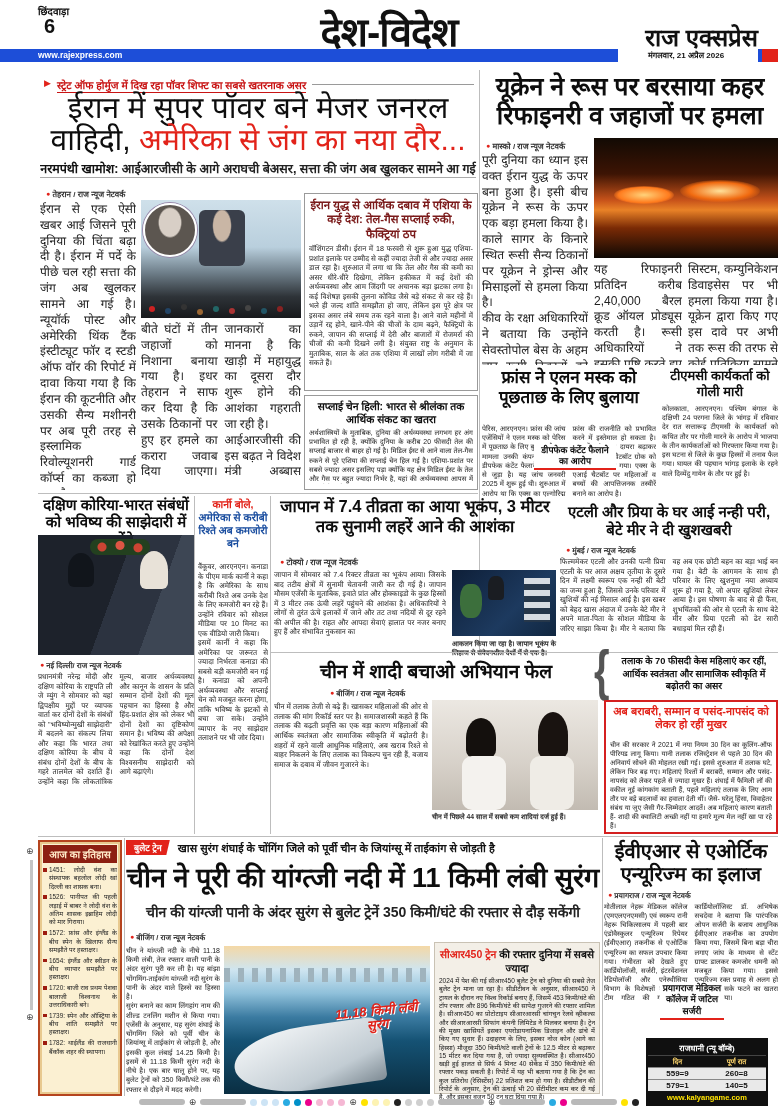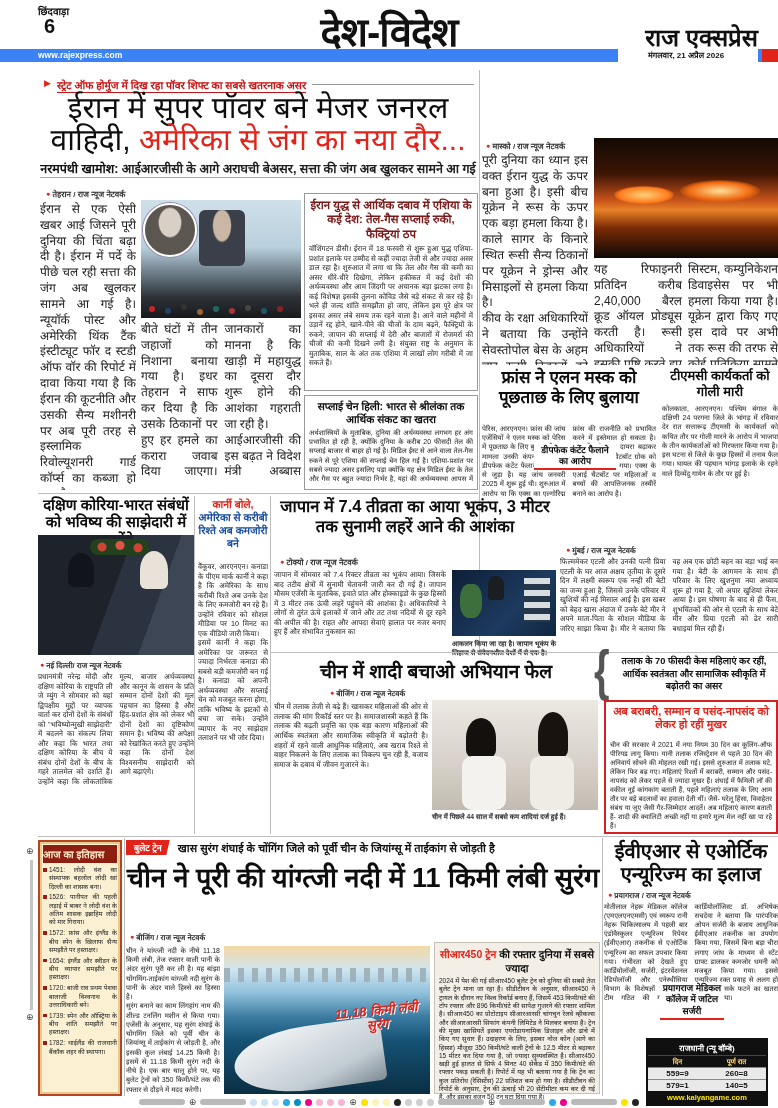--- a/index.html
+++ b/index.html
@@ -13,31 +13,31 @@
   .red{color:#e2231a}
   .blue{color:#1c4fa0}
   .byline{font-size:8px;font-weight:bold;color:#333;white-space:nowrap}
   .byline .dot{color:#e2231a;font-size:7px;vertical-align:1px}
   .rule-v{position:absolute;width:1px;background:#bdbdbd}
   .rule-h{position:absolute;height:1px;background:#bdbdbd}
   .box{border:1px solid #9a9a9a;padding:4px;background:#fff}
   .cap{font-size:6.8px;font-weight:bold;color:#333;line-height:1.3;text-align:justify}
   .photo{position:absolute;overflow:hidden}
   
-  #redbar{position:absolute;top:49px;left:0;width:778px;height:13px;background:#3b82f6}
+  #redbar{position:absolute;top:49px;left:0;width:778px;height:13px;background:#1d4ed8}
   #website{font-size:8.5px;font-weight:bold;color:#fff;line-height:13px;padding-left:38px}
   #datebox{position:absolute;top:49px;left:618px;width:140px;height:13px;background:#fff;
     font-size:8px;font-weight:bold;color:#111;line-height:13px;text-align:center;padding-right:4px}
   #redsq{position:absolute;top:49px;left:762px;width:16px;height:13px;background:#e2231a}
   
   .kline{flex:1;height:1px;background:#9a9a9a;margin-top:6px}
   
   #history{position:absolute;top:840px;left:38px;width:84px;height:256px;
     background:#fbf0d2;border:2px solid #b5441f;box-shadow:inset 0 0 0 2px #e8c98f;padding:3px}
-  #history h3{background:#8c1f12;color:#ffe9c8;font-size:10px;text-align:left;padding:2px 0;margin-bottom:3px}
+  #history h3{background:#8c1f12;color:#ffe9c8;font-size:10px;text-align:center;padding:2px 0;margin-bottom:3px}
   #history li{list-style:none;font-size:6.4px;line-height:1.3;text-align:justify;color:#262626;margin-bottom:2.5px;padding-left:6px;position:relative}
   #history li::before{content:"";position:absolute;left:0;top:2px;width:3.5px;height:3.5px;background:#9d1b10}
   
   #train-tab{background:#e2231a;color:#fff;font-size:9px;font-weight:bold;padding:1px 8px;
     clip-path:polygon(0 0,100% 0,92% 100%,0 100%)}
   
   #adtable{position:absolute;top:1038px;left:646px;width:122px;background:#101010;border:2px solid #101010;text-align:center}
   #adtable .t{color:#fff;font-size:8px;font-weight:bold;padding:2px 0}
   #adtable .h{display:flex;color:#ffd76e;font-size:7px;font-weight:bold;padding:1px 0;border-top:1px solid #444}
   #adtable .r{display:flex;background:#e9e9e9;color:#111;font-size:8px;font-weight:bold;padding:1px 0;border-top:1px solid #888}
@@ -99,20 +99,21 @@
     <div class="bt" style="font-size:7.2px;height:142px">वॉशिंगटन डीसी। ईरान में 18 फरवरी से शुरू हुआ युद्ध एशिया-प्रशांत इलाके पर उम्मीद से कहीं ज्यादा तेजी से और ज्यादा असर डाल रहा है। शुरुआत में लगा था कि तेल और गैस की कमी का असर धीरे-धीरे दिखेगा, लेकिन हकीकत में कई देशों की अर्थव्यवस्था और आम जिंदगी पर अचानक बड़ा झटका लगा है। कई विशेषज्ञ इसकी तुलना कोविड जैसे बड़े संकट से कर रहे हैं। भले ही जल्द शांति समझौता हो जाए, लेकिन इस पूरे क्षेत्र पर इसका असर लंबे समय तक रहने वाला है। आने वाले महीनों में उड़ानें रद्द होने, खाने-पीने की चीजों के दाम बढ़ने, फैक्ट्रियों के रुकने, जापान की सप्लाई में देरी और बाजारों में रोजमर्रा की चीजों की कमी दिखने लगी है। संयुक्त राष्ट्र के अनुमान के मुताबिक, साल के अंत तक एशिया में लाखों लोग गरीबी में जा सकते हैं।</div>
   </div>
   <div class="abs box" style="top:395px;left:304px;width:174px;height:95px">
     <div style="font-size:10.5px;font-weight:800;text-align:center;line-height:1.25;margin-bottom:2px">सप्लाई चेन हिली: भारत से श्रीलंका तक आर्थिक संकट का खतरा</div>
     <div class="bt" style="font-size:6.9px;height:56px">अर्थशास्त्रियों के मुताबिक, दुनिया की अर्थव्यवस्था लगभग हर अंग प्रभावित हो रही है, क्योंकि दुनिया के करीब 20 फीसदी तेल की सप्लाई बाजार से बाहर हो गई है। मिडिल ईस्ट से आने वाला तेल-गैस रुकने से पूरे एशिया की सप्लाई चेन हिल गई है। एशिया-प्रशांत पर सबसे ज्यादा असर इसलिए पड़ा क्योंकि यह क्षेत्र मिडिल ईस्ट के तेल और गैस पर बहुत ज्यादा निर्भर है, यहां की अर्थव्यवस्था आपस में गहराई से जुड़ी है।</div>
   </div>
 
   <div class="rule-v" style="left:479px;top:70px;height:582px"></div>
   <div class="rule-h" style="left:38px;top:493px;width:440px"></div>
 
+  <div class="abs hl" style="top:72px;left:482px;width:296px;font-size:25px;line-height:1.15">यूक्रेन ने रूस पर बरसाया कहर रिफाइनरी व जहाजों पर हमला</div>
   <div class="abs byline" style="top:140px;left:486px">
     <span class="dot">●</span> <span>मास्को / राज न्यूज नेटवर्क</span>
   </div>
   <div class="photo" style="top:138px;left:594px;width:184px;height:120px;background:linear-gradient(180deg,#120a04 0%,#3d1404 30%,#c8531a 52%,#e98227 60%,#7a2a05 75%,#0d0804 100%)">
     <div style="position:absolute;left:20px;top:48px;width:60px;height:18px;border-radius:50%;background:radial-gradient(#ffd27a,#ff7b1d 60%,transparent 75%)"></div>
     <div style="position:absolute;right:18px;top:42px;width:80px;height:22px;border-radius:50%;background:radial-gradient(#ffe19a,#f06a10 55%,transparent 75%)"></div>
   </div>
   <div class="abs bt" style="top:153px;left:482px;width:106px;height:212px">पूरी दुनिया का ध्यान इस वक्त ईरान युद्ध के ऊपर बना हुआ है। इसी बीच यूक्रेन ने रूस के ऊपर एक बड़ा हमला किया है। काले सागर के किनारे स्थित रूसी सैन्य ठिकानों पर यूक्रेन ने ड्रोन्स और मिसाइलों से हमला किया है।
 कीव के रक्षा अधिकारियों ने बताया कि उन्होंने सेवस्तोपोल बेस के अहम चार रूसी ठिकानों को निशाना बनाया है। इसके अलावा यूक्रेन ने दावा किया कि उन्होंने काले सागर में मौजूद रूस के दो जहाजों के ऊपर भी हमला किया है। रूसी अधिकारियों ने जहाजों पर हमले की पुष्टि नहीं की है, लेकिन तेल डिपो और रिफाइनरियों पर हुए हमलों को लेकर उन्होंने दावा किया है कि एयर डिफेंस ने 112 से ज्यादा यूक्रेनी ड्रोन्स और मिसाइलों को नष्ट कर दिया है। रविवार को ही एक और यूक्रेनी हमले में रूस की तुआप्से रिफाइनरी पर भी हमला हुआ है।</div>
   <div class="abs bt" style="top:262px;left:594px;width:88px;height:103px">यह रिफाइनरी प्रतिदिन करीब 2,40,000 बैरल क्रूड ऑयल प्रोड्यूस करती है। रूसी अधिकारियों ने इसकी पुष्टि करते हुए कहा कि इस हमले में एक व्यक्ति की मौत हुई है।
@@ -150,20 +151,21 @@
     <span class="dot">●</span> <span>टोक्यो / राज न्यूज नेटवर्क</span>
   </div>
   <div class="abs bt" style="top:570px;left:274px;width:172px;height:82px;font-size:7.2px">जापान में सोमवार को 7.4 रिक्टर तीव्रता का भूकंप आया। जिसके बाद तटीय क्षेत्रों में सुनामी चेतावनी जारी कर दी गई है। जापान मौसम एजेंसी के मुताबिक, इवाते प्रांत और होक्काइडो के कुछ हिस्सों में 3 मीटर तक ऊंची लहरें पहुंचने की आशंका है। अधिकारियों ने लोगों से तुरंत ऊंचे इलाकों में जाने और तट तथा नदियों से दूर रहने की अपील की है। राहत और आपदा सेवाएं हालात पर नजर बनाए हुए हैं और संभावित नुकसान का</div>
   <div class="photo" style="top:570px;left:452px;width:104px;height:66px;background:linear-gradient(135deg,#0e1f38,#1d3a5f 60%,#10263f)">
     <div style="position:absolute;left:8px;top:14px;width:22px;height:34px;border-radius:40%;background:#3c6f3c"></div>
     <div style="position:absolute;right:6px;top:8px;width:26px;height:44px;background:repeating-linear-gradient(180deg,#d8dde2 0 6px,#26374a 6px 12px)"></div>
     <div style="position:absolute;left:36px;top:6px;width:16px;height:24px;border-radius:40% 40% 4px 4px;background:#1a1d22"></div>
   </div>
   <div class="abs cap" style="top:640px;left:452px;width:104px">आकलन किया जा रहा है। जापान भूकंप के लिहाज से संवेदनशील देशों में से एक है।</div>
 
+  <div class="abs hl" style="top:503px;left:560px;width:218px;font-size:15px;line-height:1.2">एटली और प्रिया के घर आई नन्ही परी, बेटे मीर ने दी खुशखबरी</div>
   <div class="abs byline" style="top:545px;left:566px;font-size:7.5px">
     <span class="dot">●</span> <span>मुंबई / राज न्यूज नेटवर्क</span>
   </div>
   <div class="abs bt c2" style="top:557px;left:560px;width:218px;height:92px;font-size:7.2px">फिल्ममेकर एटली और उनकी पत्नी प्रिया एटली के घर आज अक्षय तृतीया के दूसरे दिन में लक्ष्मी स्वरूप एक नन्ही सी बेटी का जन्म हुआ है, जिससे उनके परिवार में खुशियों की नई मिसाल आई है। इस खबर को बेहद खास अंदाज में उनके बेटे मीर ने अपने माता-पिता के सोशल मीडिया के जरिए साझा किया है। मीर ने बताया कि वह अब एक छोटी बहन का बड़ा भाई बन गया है। बेटी के आगमन के साथ ही परिवार के लिए खुशनुमा नया अध्याय शुरू हो गया है, जो अपार खुशियां लेकर आया है। इस घोषणा के बाद से ही फैंस, शुभचिंतकों की ओर से एटली के साथ बेटे मीर और प्रिया एटली को ढेर सारी बधाइयां मिल रही हैं।</div>
 
   <div class="rule-h" style="left:270px;top:652px;width:508px"></div>
 
   <div class="abs hl" style="top:658px;left:286px;width:300px;font-size:19px">चीन में शादी बचाओ अभियान फेल</div>
   <div class="abs byline" style="top:688px;left:330px;font-size:7.5px">
     <span class="dot">●</span> <span>बीजिंग / राज न्यूज नेटवर्क</span>
@@ -198,20 +200,21 @@
       <li>1782: थाईलैंड की राजधानी बैंकॉक शहर की स्थापना।</li>
     </ul>
   </div>
   <div class="rule-v" style="left:124px;top:838px;height:258px"></div>
 
   <div class="abs" style="top:840px;left:126px;width:474px;display:flex;align-items:center;gap:8px">
     <span id="train-tab">बुलेट ट्रेन</span>
     <span style="font-size:11px;font-weight:800;color:#111">खास सुरंग शंघाई के चोंगिंग जिले को पूर्वी चीन के जियांग्सू में ताईकांग से जोड़ती है</span>
   </div>
   <div class="abs hl" style="top:858px;left:126px;width:474px;font-size:27px;font-weight:900">चीन ने पूरी की यांग्त्जी नदी में 11 किमी लंबी सुरंग</div>
+  <div class="abs" style="top:902px;left:126px;width:474px;font-size:14px;font-weight:600;color:#222;text-align:center">चीन की यांग्त्जी पानी के अंदर सुरंग से बुलेट ट्रेनें 350 किमी/घंटे की रफ्तार से दौड़ सकेंगी</div>
   <div class="abs byline" style="top:932px;left:130px;font-size:7.5px">
     <span class="dot">●</span> <span>बीजिंग / राज न्यूज नेटवर्क</span>
   </div>
   <div class="abs bt" style="top:946px;left:126px;width:94px;height:148px;font-size:7px">चीन ने यांग्त्जी नदी के नीचे 11.18 किमी लंबी, तेज रफ्तार वाली पानी के अंदर सुरंग पूरी कर ली है। यह बांझा चोंगमिंग-ताईकांग यांग्त्जी नदी सुरंग के पानी के अंदर वाले हिस्से का हिस्सा है।
 सुरंग बनाने का काम लिंगहांग नाम की शील्ड टनलिंग मशीन से किया गया। एजेंसी के अनुसार, यह सुरंग शंघाई के चोंगमिंग जिले को पूर्वी चीन के जियांग्सू में ताईकांग से जोड़ती है, और इसकी कुल लंबाई 14.25 किमी है। इसमें से 11.18 किमी सुरंग नदी के नीचे है। एक बार चालू होने पर, यह बुलेट ट्रेनों को 350 किमी/घंटे तक की रफ्तार से दौड़ने में मदद करेगी।</div>
   <div class="photo" style="top:946px;left:224px;width:206px;height:148px;background:linear-gradient(180deg,#f4d8a6 0%,#cfe5f0 16%,#8fc0da 32%,#3b7ba1 48%,#155274 64%,#0a3permit2e42 100%);background:linear-gradient(180deg,#f4d8a6 0%,#cfe5f0 16%,#8fc0da 32%,#3b7ba1 48%,#155274 64%,#0a2e42 100%)">
     <div style="position:absolute;left:0;top:22px;width:100%;height:14px;background:repeating-linear-gradient(90deg,#9fb3bd 0 6px,transparent 6px 14px)"></div>
     <div style="position:absolute;left:10px;bottom:4px;width:150px;height:64px;border-radius:50% 12px 6px 50%;background:linear-gradient(160deg,#f8fafb,#c2ccd3 70%,#7e8b94);transform:rotate(-8deg)"></div>
     <div style="position:absolute;right:8px;top:58px;font-size:13px;font-weight:900;font-style:italic;color:#e2231a;text-shadow:1px 1px 0 #fff;transform:rotate(-6deg);width:90px;text-align:center;line-height:1.1">11.18 किमी लंबी सुरंग</div>
   </div>

